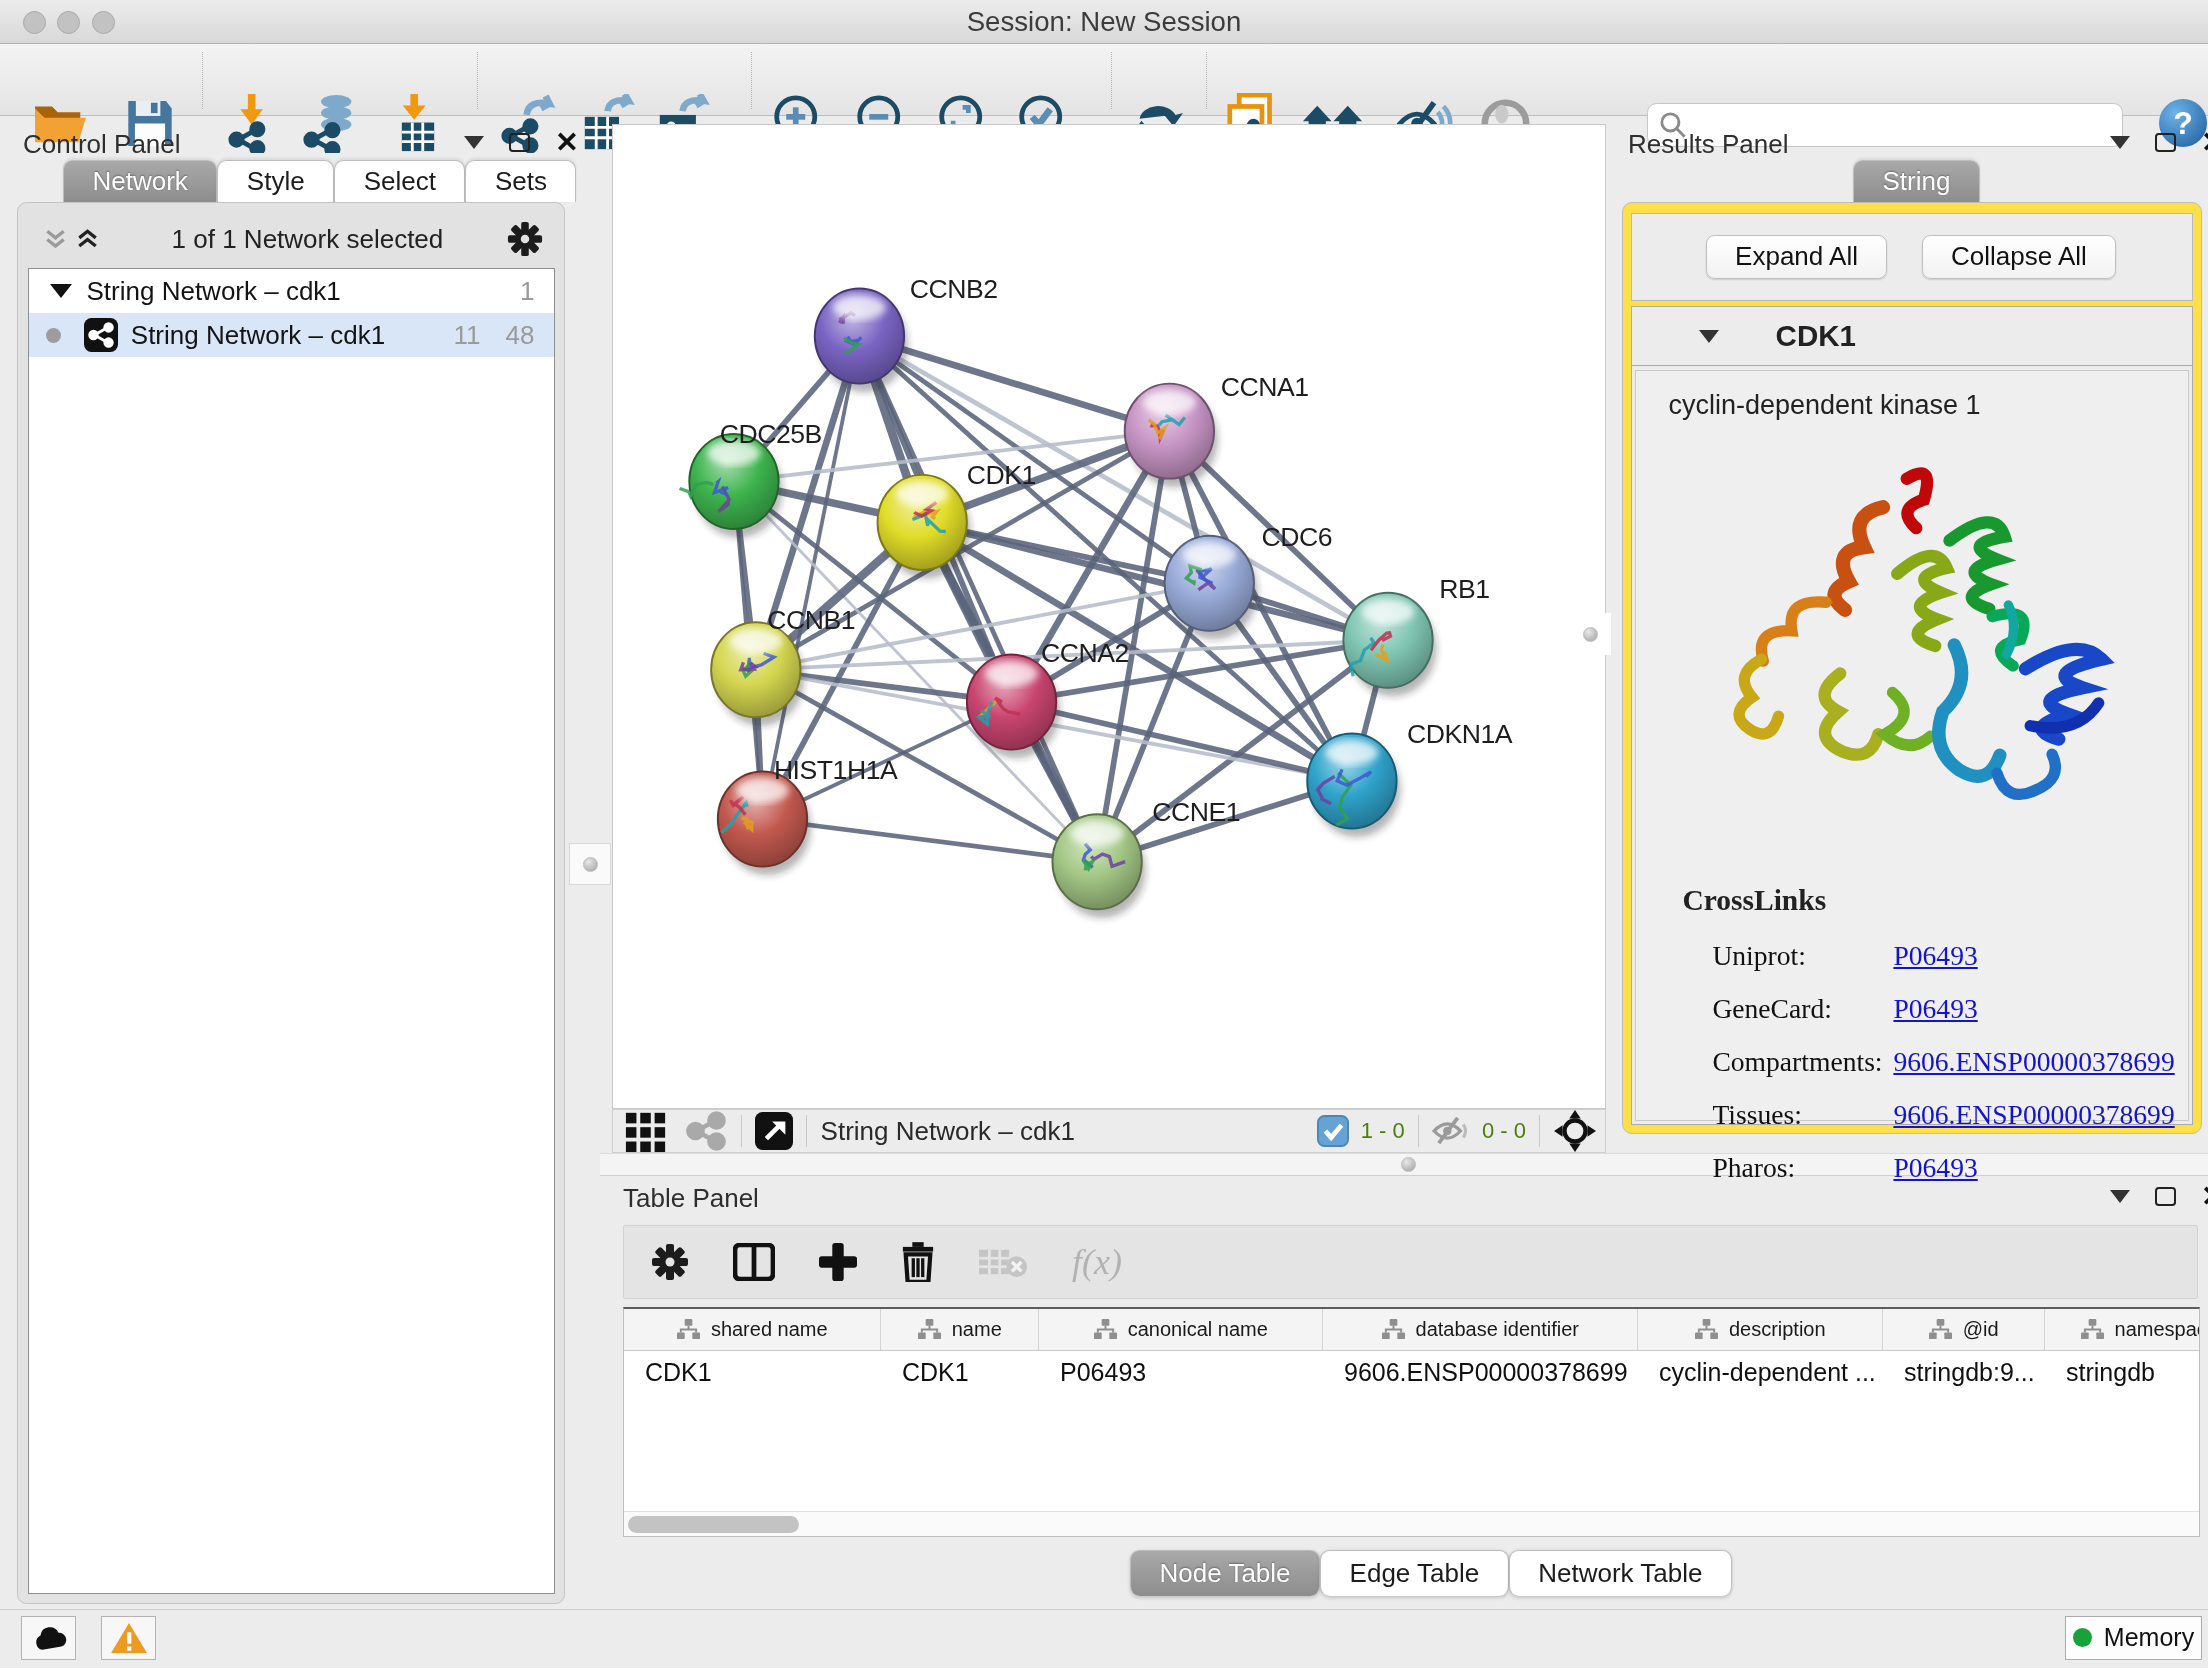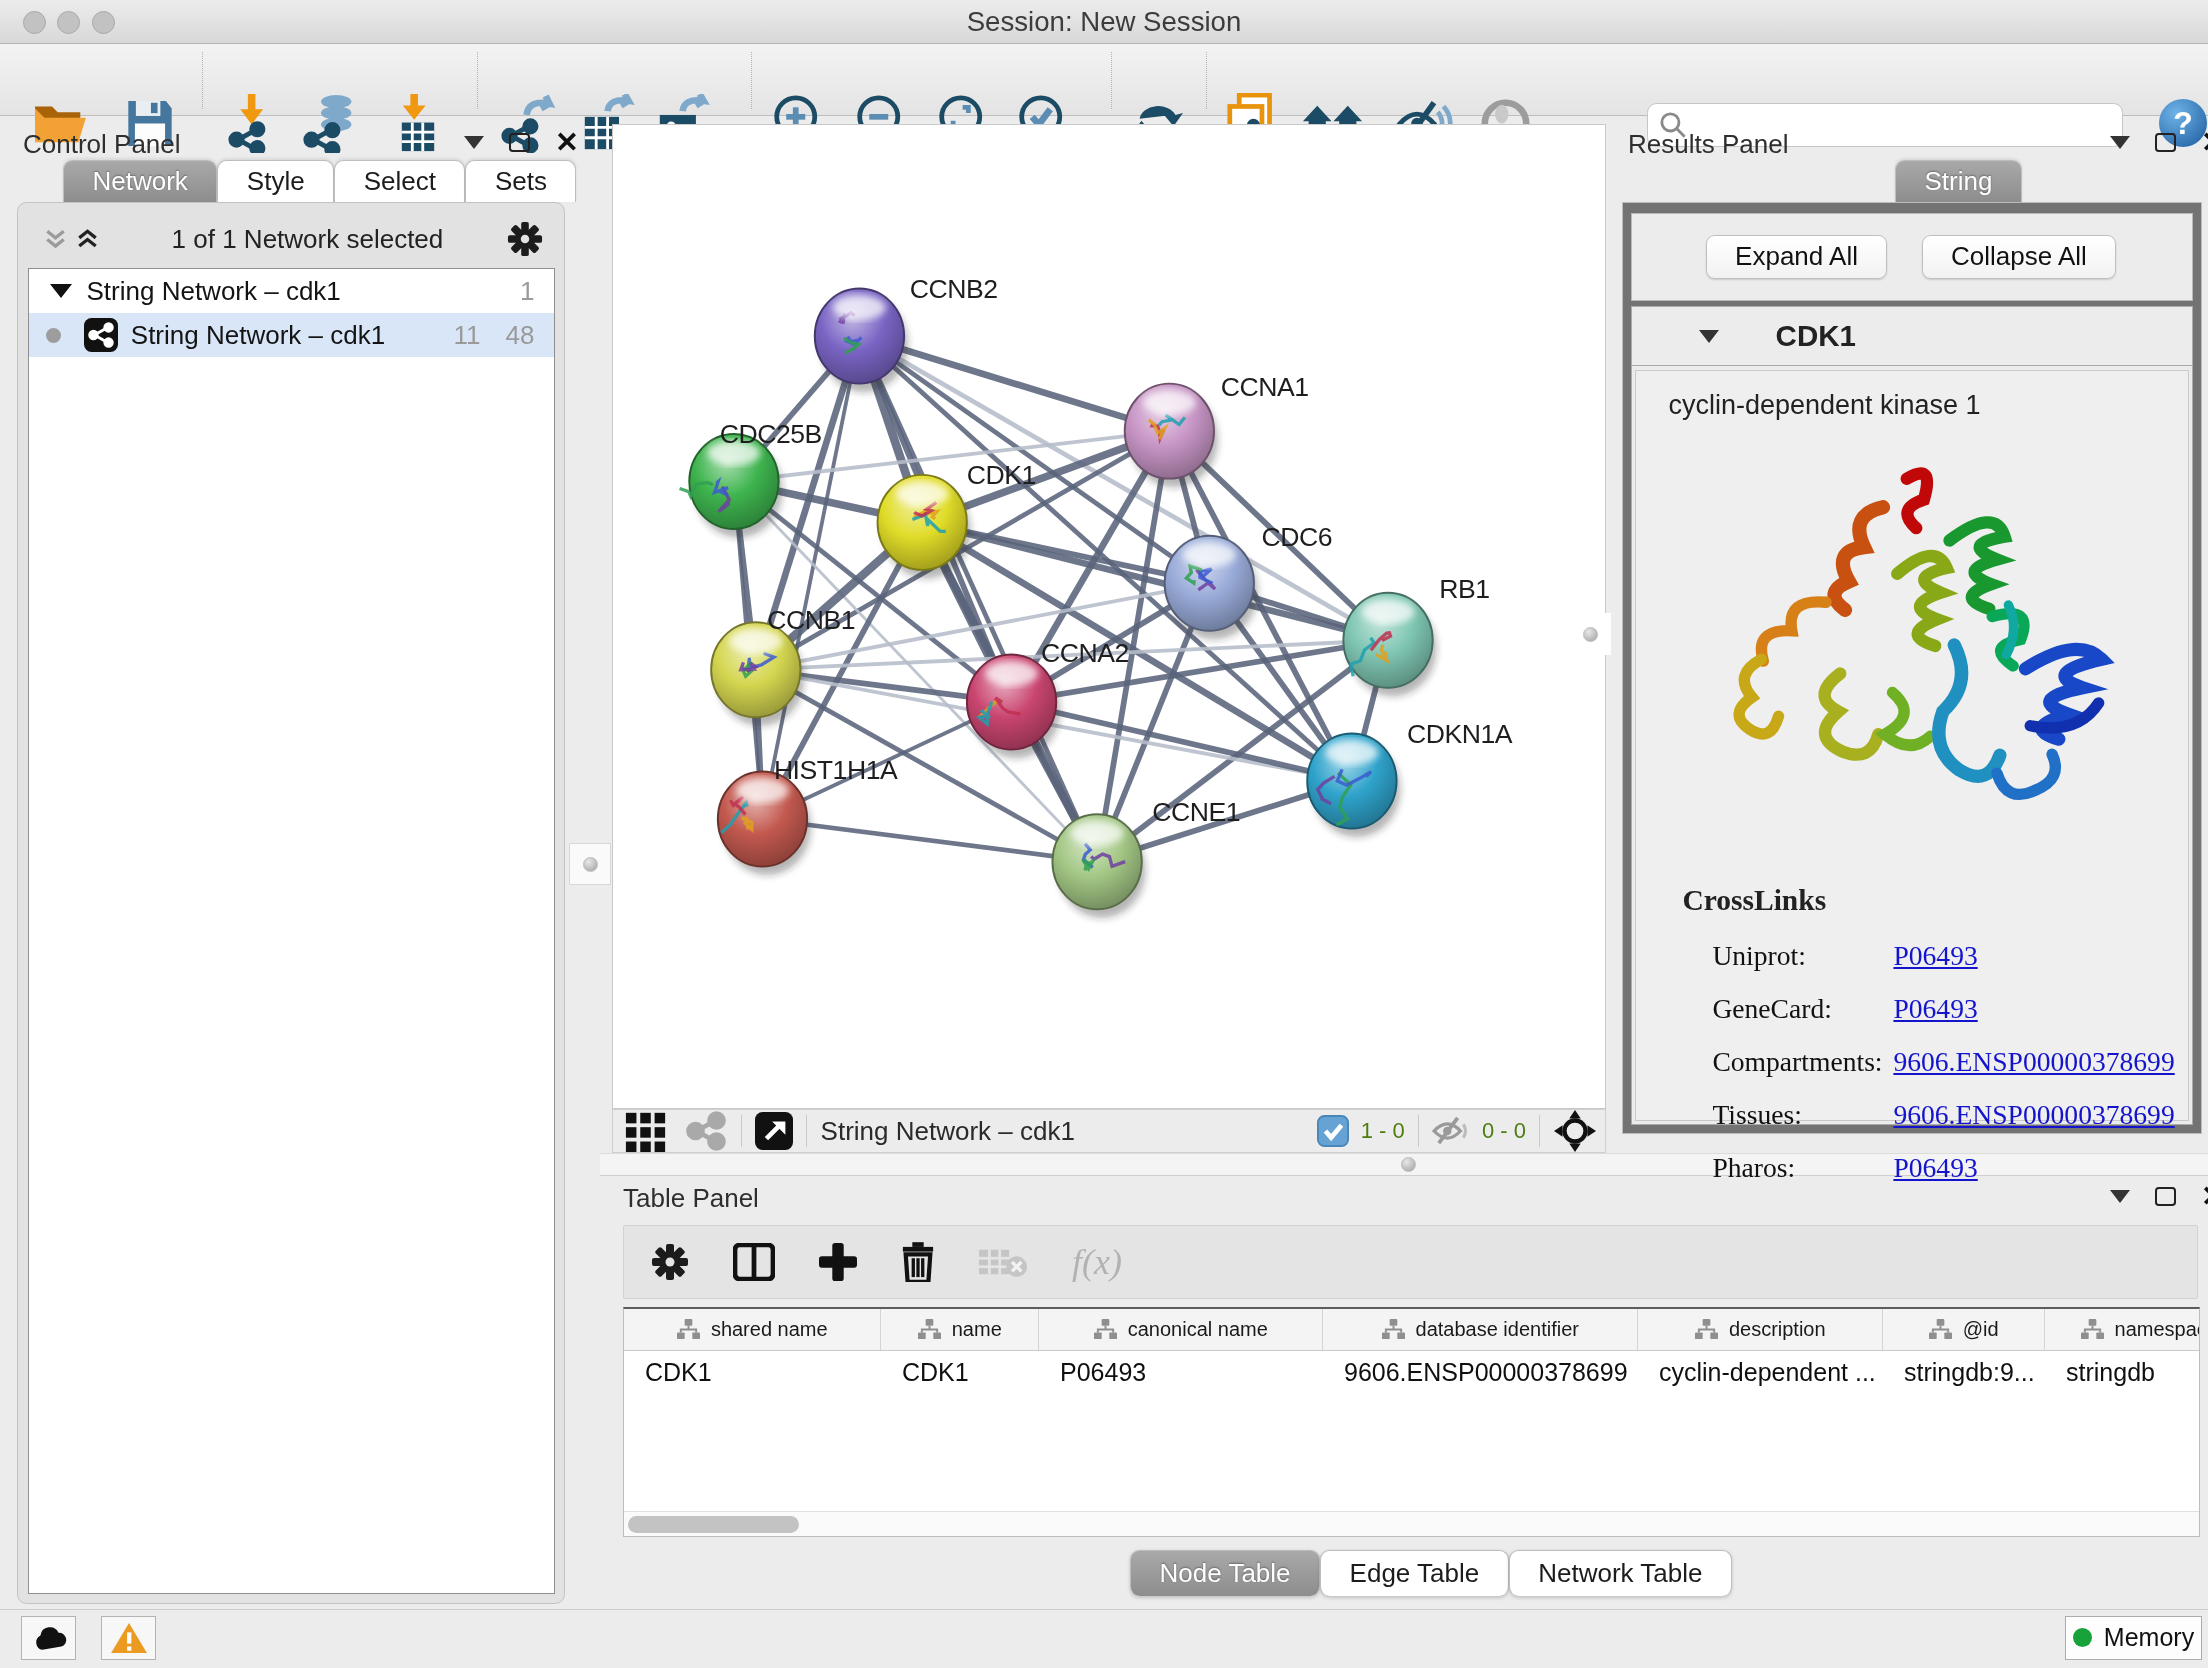--- a/index.html
+++ b/index.html
@@ -67,23 +67,23 @@
   .nb-count { font-size:22px; color:#4d7c0f; }
   .hsplit { left:600px; top:1153px; width:1608px; height:23px; background:#f4f4f4;
     border-top:1px solid #dcdcdc; border-bottom:1px solid #cfcfcf; }
   .split-dot { width:15px; height:15px; border-radius:50%;
     background:radial-gradient(circle at 35% 30%, #e8e8e8, #9f9f9f); border:1px solid #bdbdbd; }
   .vdot-box { background:#fafafa; border:1px solid #d8d8d8; width:42px; height:42px;
     display:flex; align-items:center; justify-content:center; }
 
   
   .rp-titlebar { left:1628px; top:129px; }
-  .rp-tab { left:1853px; top:160px;margin-left:42px; }
-  .rp-box { left:1622px; top:202px; width:580px; height:932px; background:#737373;
-    border:1.9px solid #bcbcbc; border-radius:0; }
+  .rp-tab { left:1853px; top:160px; }
+  .rp-box { left:1622px; top:202px; width:580px; height:932px; background:#fde047;
+    border:1.9px solid #bcbcbc; border-radius:10px; }
   .rp-expbox { position:absolute; left:7.6px; top:9.5px; right:7.6px; height:88px;
     background:#ececec; border:1.9px solid #b9b9b9; }
   .rp-btn { height:44px; background:linear-gradient(#ffffff,#f2f2f2); border:1px solid #bfbfbf;
     border-radius:8.6px; font-size:26px; color:#111; display:flex; align-items:center;
     justify-content:center; padding:0 28.5px; box-shadow:0 1px 1.9px rgba(0,0,0,.15); }
   .rp-gene { position:absolute; left:7.6px; top:103px; right:7.6px; bottom:7.6px;
     background:#ececec; border:1.9px solid #ababab; }
   .rp-genehdr { position:absolute; left:0; top:0; right:0; height:59px; display:flex;
     align-items:center; border-bottom:1.9px solid #a8a8a8; }
   .rp-content { position:absolute; left:3.8px; top:63px; right:3.8px; bottom:3.8px;

